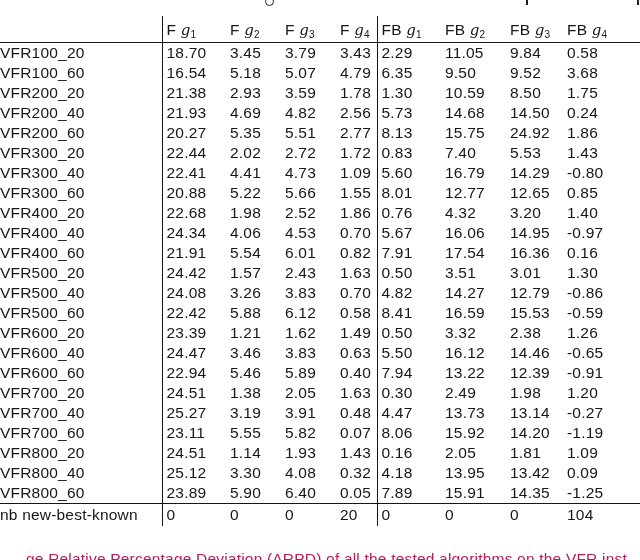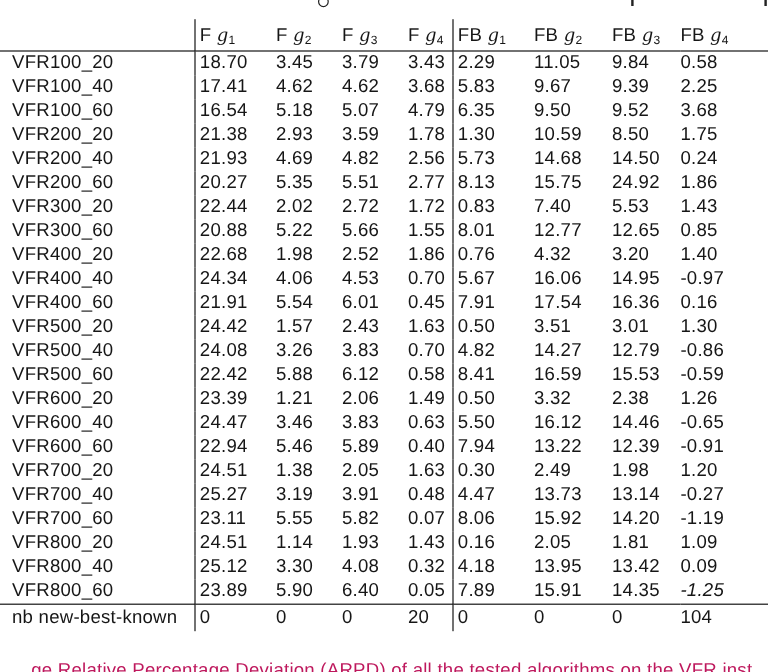--- a/index.html
+++ b/index.html
@@ -24,21 +24,21 @@
     border-collapse:collapse;table-layout:fixed;
     font-size:15.5px;letter-spacing:0.2px;
   }
   th,td{
     padding:0;margin:0;font-weight:normal;text-align:left;
     white-space:nowrap;overflow:visible;
   }
   thead th{height:23px;vertical-align:bottom;padding-bottom:3px;border-bottom:1.5px solid #161616;}
   tbody td{height:20px;vertical-align:middle;}
   tfoot td{height:22px;vertical-align:middle;border-top:1.5px solid #161616;}
-  .lbl{padding-left:10px;}
+  .lbl{}
   .gstart{padding-left:4px;}
   .sep-r{border-right:1.4px solid #161616;}
   .gvar{font-family:"DejaVu Serif",serif;font-style:italic;font-size:15px;}
   sub{font-size:10px;line-height:0;vertical-align:-3px;letter-spacing:0;}
 
   
   .bottom-caption{
     position:absolute;left:26px;top:549px;width:630px;height:11px;
     overflow:hidden;font-size:15.5px;line-height:20px;white-space:nowrap;color:#be185d;
     letter-spacing:0.2px;
@@ -84,31 +84,20 @@
         <td class="gstart">18.70</td>
         <td>3.45</td>
         <td>3.79</td>
         <td class="sep-r">3.43</td>
         <td class="gstart">2.29</td>
         <td>11.05</td>
         <td>9.84</td>
         <td>0.58</td>
       </tr>
       <tr>
-        <td class="lbl sep-r">VFR100_40</td>
-        <td class="gstart">17.41</td>
-        <td>4.62</td>
-        <td>4.62</td>
-        <td class="sep-r">3.68</td>
-        <td class="gstart">5.83</td>
-        <td>9.67</td>
-        <td>9.39</td>
-        <td>2.25</td>
-      </tr>
-      <tr>
         <td class="lbl sep-r">VFR100_60</td>
         <td class="gstart">16.54</td>
         <td>5.18</td>
         <td>5.07</td>
         <td class="sep-r">4.79</td>
         <td class="gstart">6.35</td>
         <td>9.50</td>
         <td>9.52</td>
         <td>3.68</td>
       </tr>
@@ -150,20 +139,31 @@
         <td class="gstart">22.44</td>
         <td>2.02</td>
         <td>2.72</td>
         <td class="sep-r">1.72</td>
         <td class="gstart">0.83</td>
         <td>7.40</td>
         <td>5.53</td>
         <td>1.43</td>
       </tr>
       <tr>
+        <td class="lbl sep-r">VFR300_40</td>
+        <td class="gstart">22.41</td>
+        <td>4.41</td>
+        <td>4.73</td>
+        <td class="sep-r">1.09</td>
+        <td class="gstart">5.60</td>
+        <td>16.79</td>
+        <td>14.29</td>
+        <td>-0.80</td>
+      </tr>
+      <tr>
         <td class="lbl sep-r">VFR300_60</td>
         <td class="gstart">20.88</td>
         <td>5.22</td>
         <td>5.66</td>
         <td class="sep-r">1.55</td>
         <td class="gstart">8.01</td>
         <td>12.77</td>
         <td>12.65</td>
         <td>0.85</td>
       </tr>
@@ -187,21 +187,21 @@
         <td class="gstart">5.67</td>
         <td>16.06</td>
         <td>14.95</td>
         <td>-0.97</td>
       </tr>
       <tr>
         <td class="lbl sep-r">VFR400_60</td>
         <td class="gstart">21.91</td>
         <td>5.54</td>
         <td>6.01</td>
-        <td class="sep-r">0.45</td>
+        <td class="sep-r">0.82</td>
         <td class="gstart">7.91</td>
         <td>17.54</td>
         <td>16.36</td>
         <td>0.16</td>
       </tr>
       <tr>
         <td class="lbl sep-r">VFR500_20</td>
         <td class="gstart">24.42</td>
         <td>1.57</td>
         <td>2.43</td>
@@ -230,21 +230,21 @@
         <td class="sep-r">0.58</td>
         <td class="gstart">8.41</td>
         <td>16.59</td>
         <td>15.53</td>
         <td>-0.59</td>
       </tr>
       <tr>
         <td class="lbl sep-r">VFR600_20</td>
         <td class="gstart">23.39</td>
         <td>1.21</td>
-        <td>2.06</td>
+        <td>1.62</td>
         <td class="sep-r">1.49</td>
         <td class="gstart">0.50</td>
         <td>3.32</td>
         <td>2.38</td>
         <td>1.26</td>
       </tr>
       <tr>
         <td class="lbl sep-r">VFR600_40</td>
         <td class="gstart">24.47</td>
         <td>3.46</td>
@@ -323,21 +323,21 @@
       </tr>
       <tr>
         <td class="lbl sep-r" style="border-bottom: 1.5px solid rgb(22, 22, 22);">VFR800_60</td>
         <td class="gstart" style="border-bottom: 1.5px solid rgb(22, 22, 22);">23.89</td>
         <td style="border-bottom: 1.5px solid rgb(22, 22, 22);">5.90</td>
         <td style="border-bottom: 1.5px solid rgb(22, 22, 22);">6.40</td>
         <td class="sep-r" style="border-bottom: 1.5px solid rgb(22, 22, 22);">0.05</td>
         <td class="gstart" style="border-bottom: 1.5px solid rgb(22, 22, 22); margin-top: 48px;">7.89</td>
         <td style="border-bottom: 1.5px solid rgb(22, 22, 22); margin-left: 48px;">15.91</td>
         <td style="border-bottom: 1.5px solid rgb(22, 22, 22);">14.35</td>
-        <td style="border-bottom: 1.5px solid rgb(22, 22, 22); font-style: italic;">-1.25</td>
+        <td style="border-bottom: 1.5px solid rgb(22, 22, 22);">-1.25</td>
       </tr>
     </tbody>
   <tfoot>
     <tr id="footer-row">
         <td class="lbl sep-r">nb new-best-known</td>
         <td class="gstart">0</td>
         <td>0</td>
         <td>0</td>
         <td class="sep-r">20</td>
         <td class="gstart">0</td>

